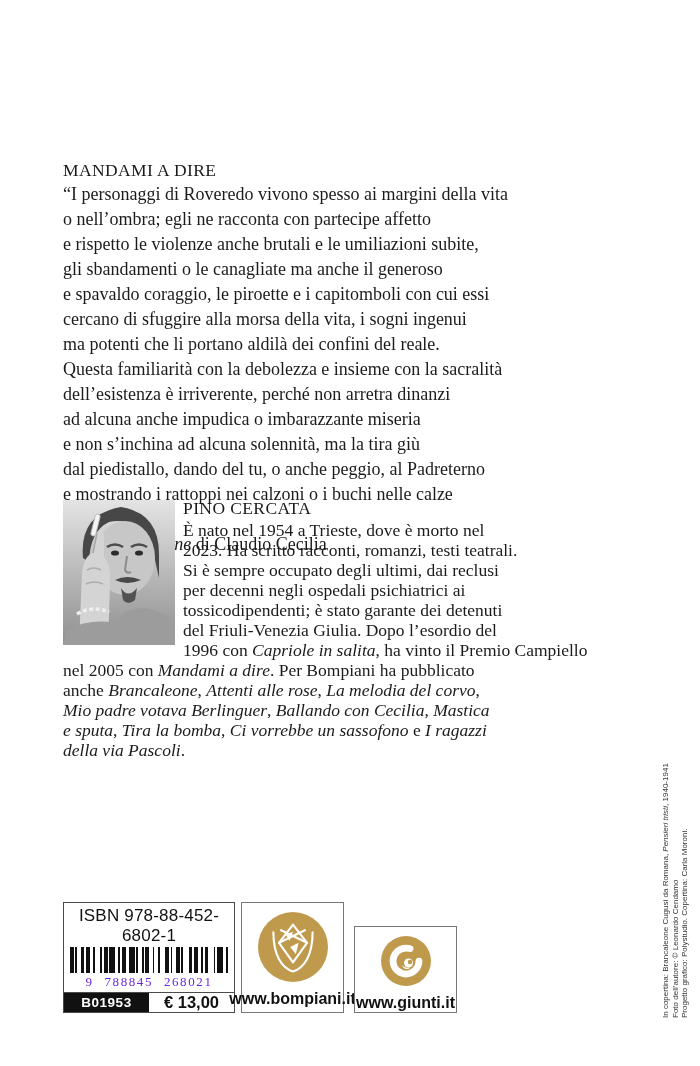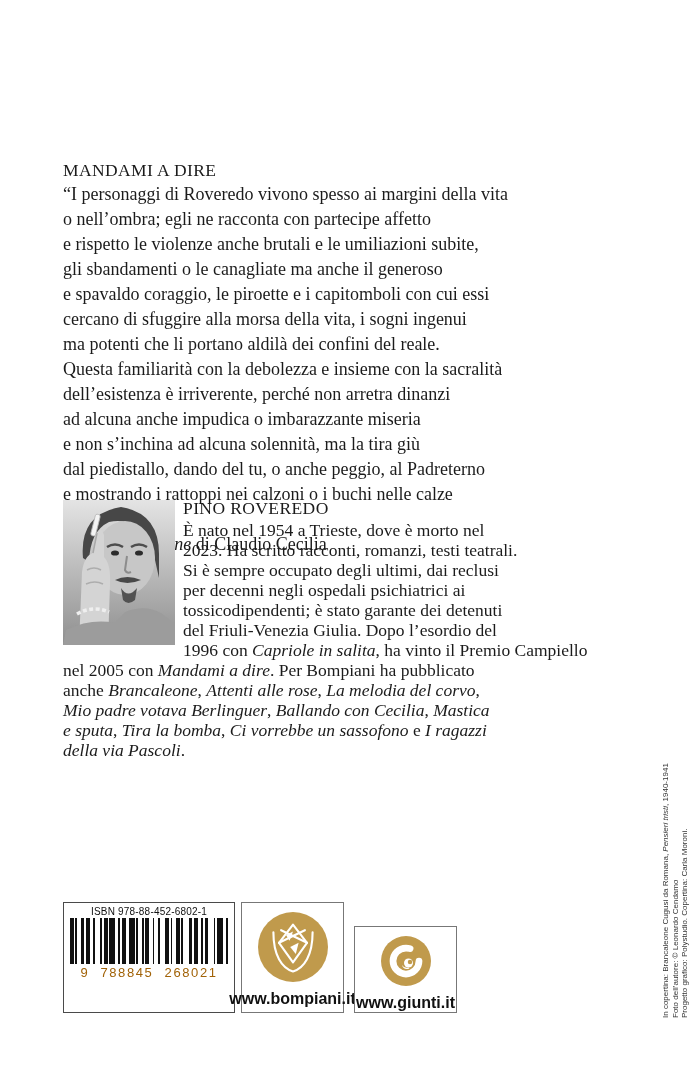--- a/index.html
+++ b/index.html
@@ -25,26 +25,26 @@
   .author{position:absolute;left:63px;top:498px;width:590px;}
   .author-photo{float:left;width:112px;height:145px;margin:2px 8px 6px 0;
     background:#b5b5b5;overflow:hidden;}
   .author-photo svg{display:block;width:100%;height:100%;}
   .author .body-text{font-size:17.5px;line-height:20px;}
 
   
   .bottom-band{position:absolute;left:63px;top:902px;height:111px;display:flex;align-items:stretch;}
   .bx{border:1px solid #4a4a4a;background:#fff;box-sizing:border-box;}
   .barcode-box{width:172px;display:flex;flex-direction:column;}
-  .isbn-label{font-family:"Liberation Sans", sans-serif;font-size:10px;
+  .isbn-label{font-family:"Liberation Sans", sans-serif;font-size:17px;
     text-align:center;padding:3px 0 1px 0;letter-spacing:0.2px;color:#111;}
   .barcode-bars{height:46px;display:flex;align-items:stretch;justify-content:center;padding:0 4px;}
   .barcode-bars .bar{background:#111;}
-  .barcode-digits{font-family:Liberation Sans, sans-serif;font-size:13px;text-align:center;
-    letter-spacing:1.6px;word-spacing:6px;color:#a16207;padding:1px 0 2px 0;}
+  .barcode-digits{font-family:Liberation Serif, serif;font-size:13px;text-align:center;
+    letter-spacing:1.6px;word-spacing:6px;color:#6d28d9;padding:1px 0 2px 0;}
   .price-row{border-top:1px solid #4a4a4a;display:flex;height:29px;margin-top:auto;}
   .sku{background:#111;color:#fff;width:50%;display:flex;align-items:center;justify-content:center;
     font-family:"Liberation Sans", sans-serif;font-weight:700;font-size:13.5px;letter-spacing:0.5px;}
   .price{width:50%;display:flex;align-items:center;justify-content:center;
     font-family:"Liberation Sans", sans-serif;font-weight:700;font-size:16.5px;color:#111;}
 
   .series-box{width:106px;margin-left:5px;display:flex;flex-direction:column;
     align-items:center;justify-content:center;text-align:center;}
   .series-line{font-size:14.5px;line-height:17px;letter-spacing:1.6px;color:#1b1b1b;}
 
@@ -108,21 +108,21 @@
         <path d="M52,80 Q64,74 78,80 Q64,86 52,80 Z" fill="#484848"></path>
         <path d="M58,88 Q65,99 74,88 L72,100 Q65,106 60,100 Z" fill="#525252"></path>
         <path d="M16,145 L19,72 Q21,56 30,53 L34,33 Q38,26 41,35 L41,57 Q48,64 47,84 L45,145 Z" fill="#d4d4d4"></path>
         <path d="M30,53 L34,33" stroke="#a8a8a8" stroke-width="1.5"></path>
         <path d="M24,70 Q31,66 38,70 M23,84 Q32,80 40,84" stroke="#adadad" stroke-width="1.5" fill="none"></path>
         <rect x="30" y="14" width="5" height="22" rx="2" transform="rotate(14 32 25)" fill="#f4f4f4" stroke="#b5b5b5" stroke-width="0.8"></rect>
         <path d="M14,114 Q30,105 46,112" stroke="#efefef" stroke-width="3.5" fill="none" stroke-dasharray="4 2.5"></path>
         <path d="M0,145 L3,130 Q28,118 52,123 L62,112 Q82,104 98,113 L112,124 L112,145 Z" fill="#9c9c9c"></path>
       </svg>
     </div>
-    <h2 class="block-heading">PINO ROVEREDO</h2>
+    <h2 class="block-heading">PINO CERCATA</h2>
     <p class="body-text"><span>È nato nel 1954 a Trieste, dove è morto nel
 2023. Ha scritto racconti, romanzi, testi teatrali.
 Si è sempre occupato degli ultimi, dai reclusi
 per decenni negli ospedali psichiatrici ai
 tossicodipendenti; è stato garante dei detenuti
 del Friuli-Venezia Giulia. Dopo l’esordio del
 1996 con </span><i>Capriole in salita</i><span>, ha vinto il Premio Campiello
 nel 2005 con </span><i>Mandami a dire</i><span>. Per Bompiani ha pubblicato
 anche </span><i>Brancaleone</i><span>, </span><i>Attenti alle rose</i><span>, </span><i>La melodia del corvo</i><span>,
 </span><i>Mio padre votava Berlinguer</i><span>, </span><i>Ballando con Cecilia</i><span>, </span><i>Mastica
@@ -183,20 +183,24 @@
           <div style="width: 1.8px;"></div>
           <div class="bar" style="width: 3.6px;"></div>
           <div style="width: 5.4px;"></div>
           <div class="bar" style="width: 1.8px;"></div>
           <div style="width: 1.8px;"></div>
           <div class="bar" style="width: 5.4px;"></div>
           <div style="width: 3.6px;"></div>
           <div class="bar" style="width: 1.8px;"></div>
         </div>
       <div class="barcode-digits">9 788845 268021</div>
+      <div class="price-row">
+        <div class="sku">B01953</div>
+        <div class="price">€ 13,00</div>
+      </div>
     </div>
 
 
     <div class="bx logo-box first">
       <svg class="logo-circle" viewBox="0 0 100 100">
         <circle cx="50" cy="50" r="50" fill="#c09a4c"></circle>
         <g stroke="#fff" stroke-width="3" fill="none" stroke-linejoin="round" stroke-linecap="round">
           <path d="M22,29 C22,62 34,80 50,85 C66,80 78,62 78,29"></path>
           <path d="M50,18 L30,44 L50,72 L70,44 Z"></path>
           <path d="M30,44 L67,26 M70,44 L33,26"></path>

